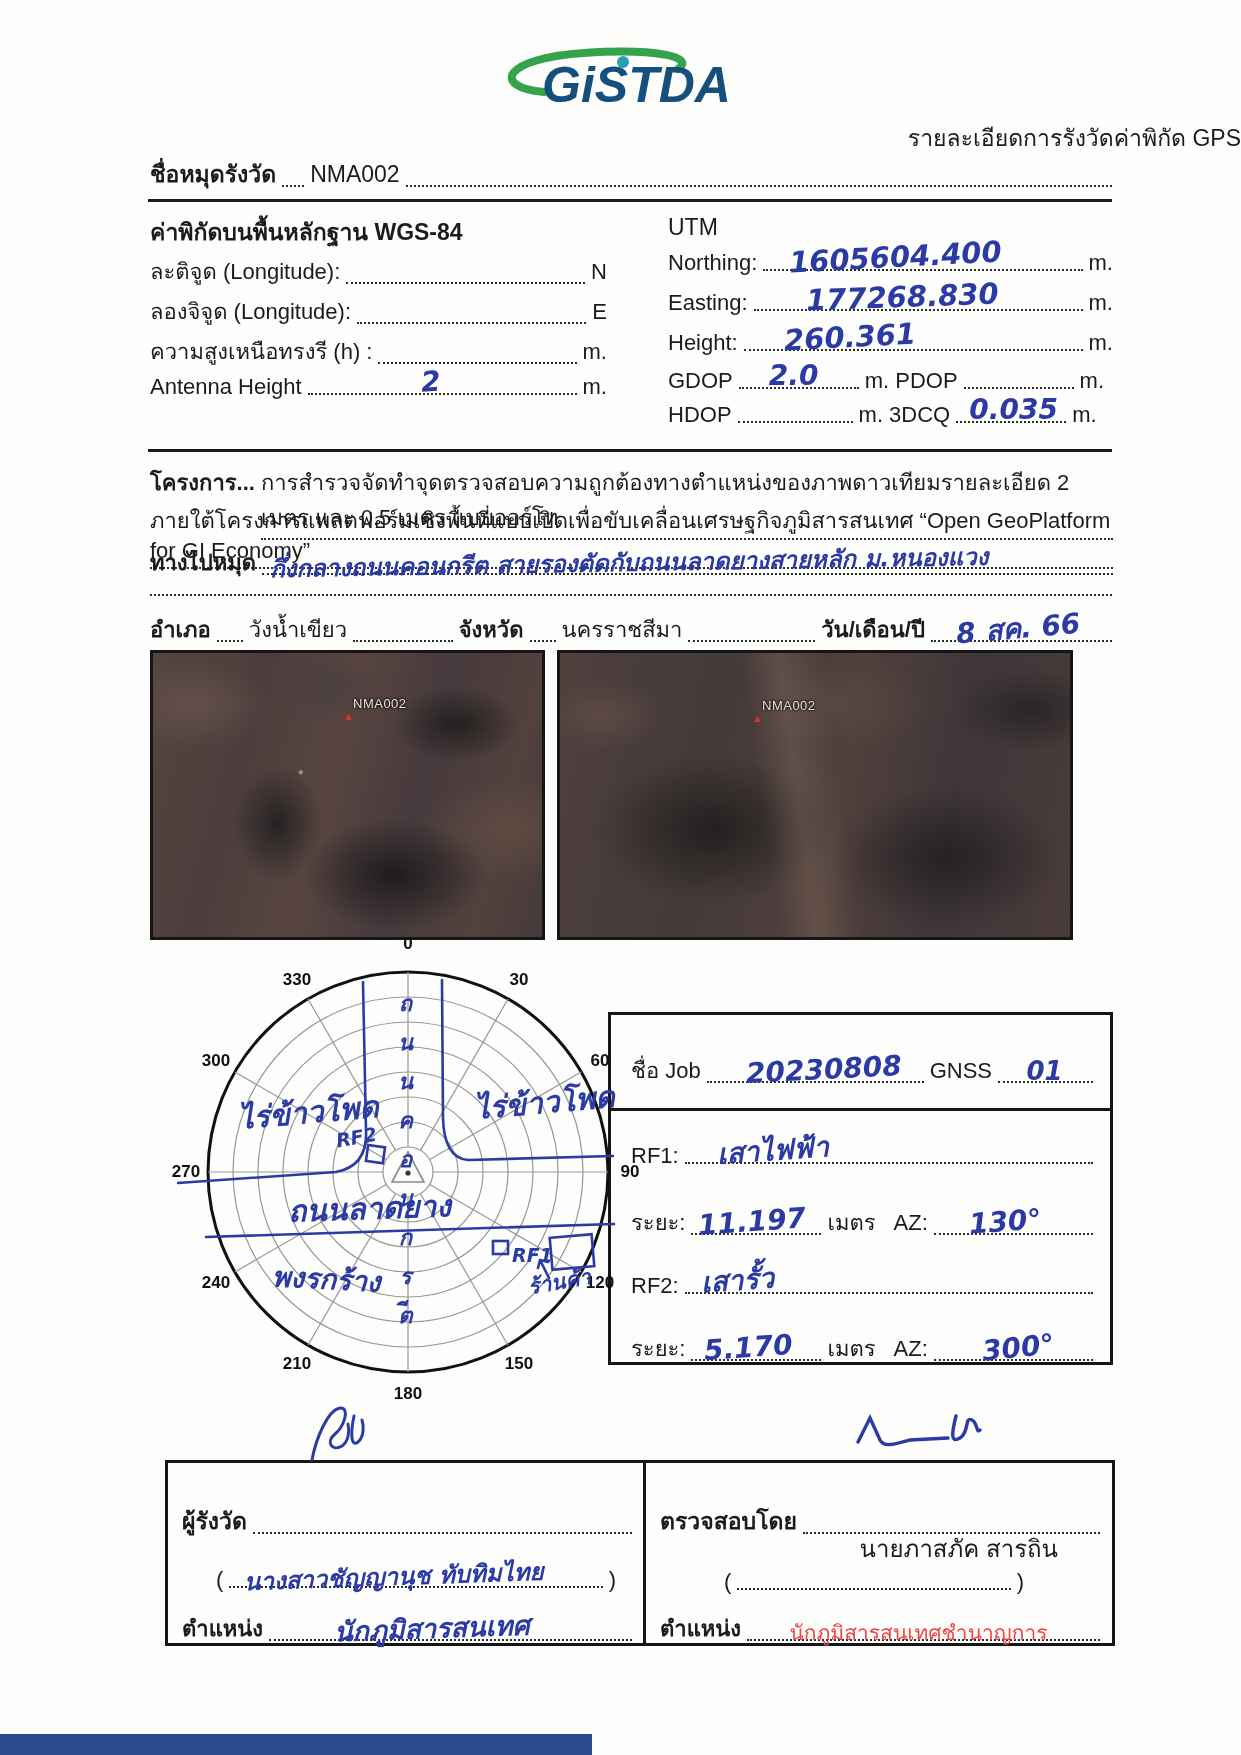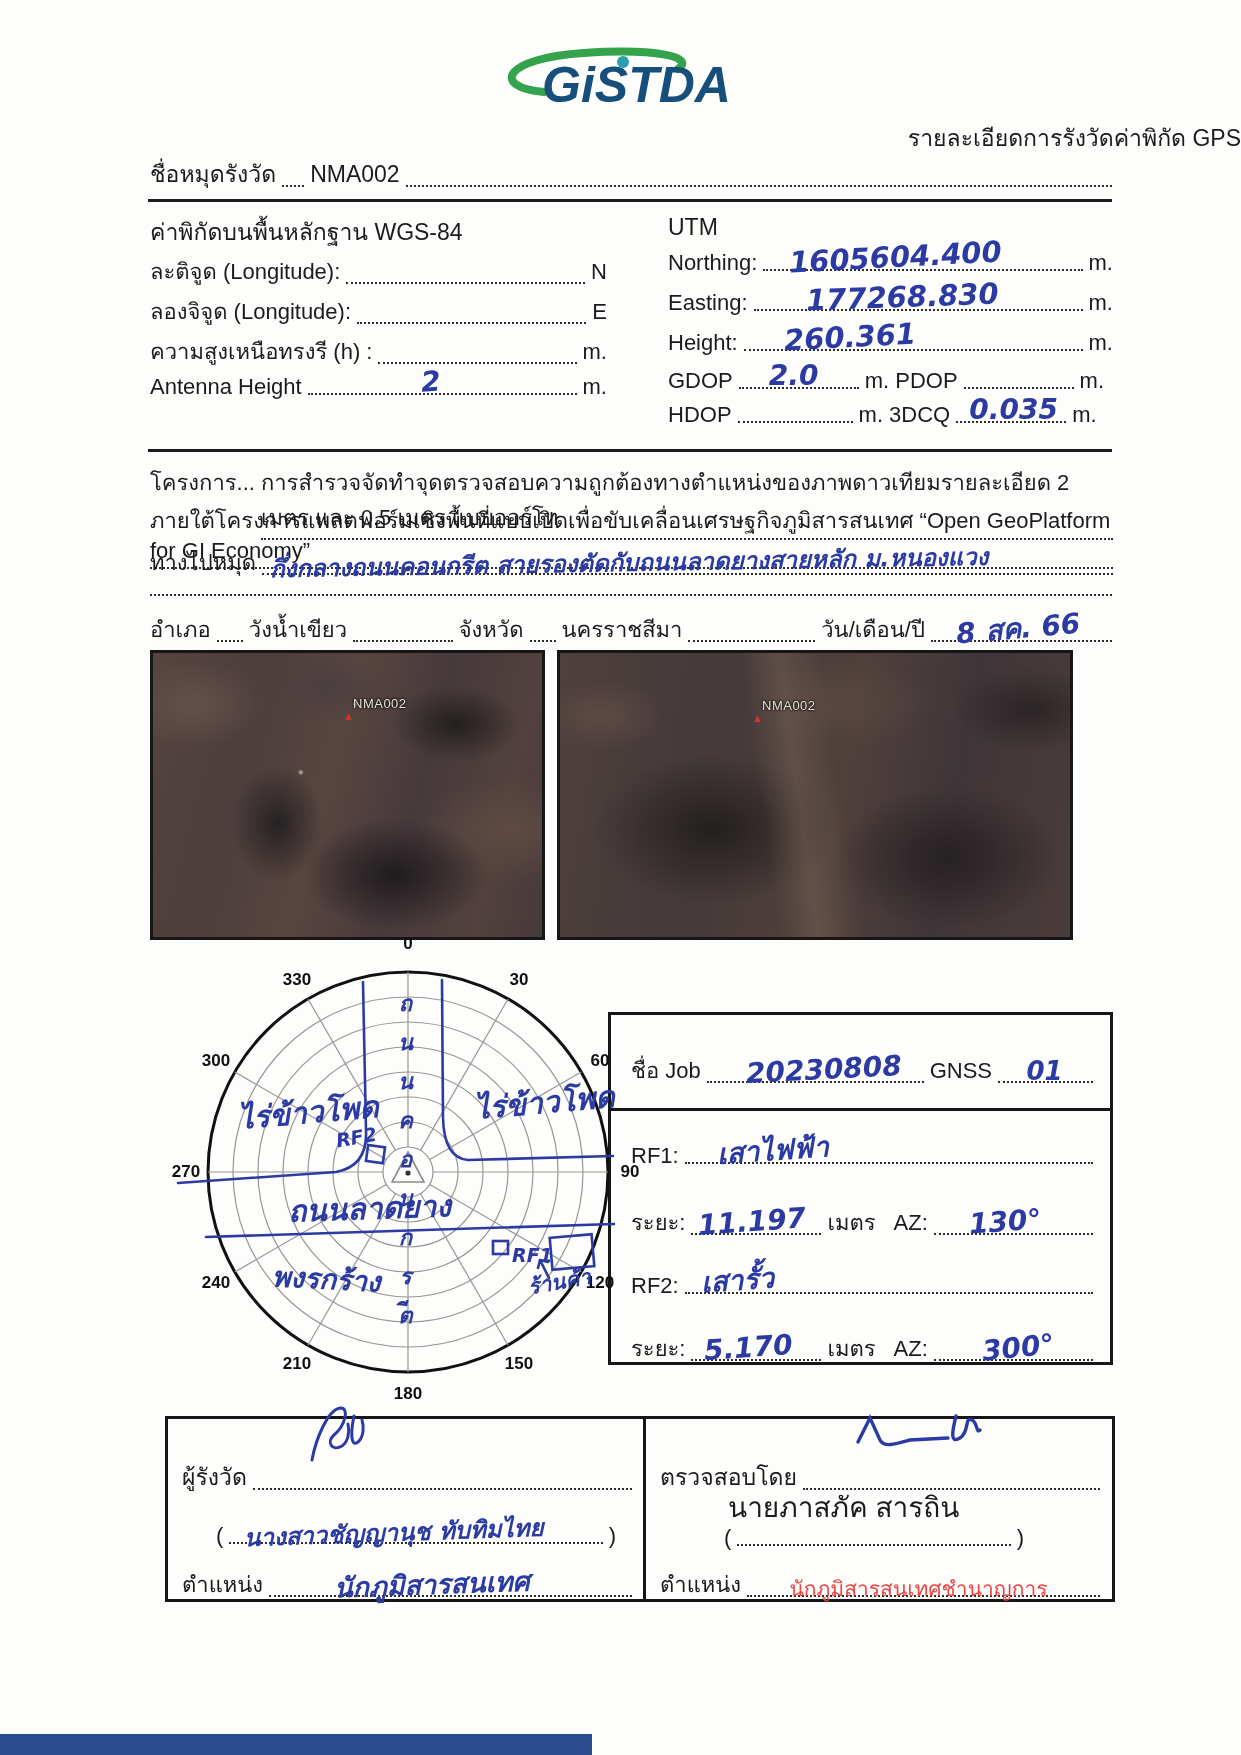--- a/index.html
+++ b/index.html
@@ -2,21 +2,21 @@
 <html><head>
 <meta charset="utf-8">
 <style>
   *{box-sizing:border-box}
   html,body{margin:0;padding:0;background:#9a9a9a}
   .page{position:relative;width:1241px;height:1755px;margin:0 auto;background:#fdfdfb;
         font-family:"Liberation Sans",sans-serif;color:#1b1b1b;overflow:hidden}
   .abs{position:absolute}
   .row{position:absolute;display:flex;align-items:baseline;gap:6px}
   .lbl{white-space:nowrap;font-size:22px;color:#1b1b1b}
-  .b{font-weight:400}
+  .b{font-weight:700}
   .val{font-size:22px;white-space:nowrap}
   .dots{border-bottom:2.4px dotted #2c2c2c;position:relative;align-self:flex-end;margin-bottom:5px;height:2px}
   .grow{flex:1}
   .ink{position:absolute;bottom:-3px;color:#2b3ba3;font-style:italic;font-weight:600;
        font-size:26px;white-space:nowrap;line-height:1;font-family:"DejaVu Sans",sans-serif}
   .typed{position:absolute;bottom:-4px;color:#ef4444;font-size:21px;white-space:nowrap;line-height:1}
   .inkfree{position:absolute;color:#2b3ba3;font-style:italic;font-weight:600;white-space:nowrap;
            line-height:1;z-index:6;font-family:"DejaVu Sans",sans-serif}
   .u{border-bottom:2.4px dotted #2c2c2c;padding-bottom:3px;font-size:22px}
   .hr{position:absolute;background:#1c1c1c;height:3px}
@@ -283,21 +283,21 @@
         <span class="ink" style="left:10%;font-size:28px;transform:rotate(-4deg)">5.170</span>
       </span>
       <span class="lbl">เมตร</span>
       <span class="lbl" style="margin-left:12px">AZ:</span>
       <span class="dots grow">
         <span class="ink" style="left:30%;font-size:28px;transform:rotate(-6deg)">300°</span>
       </span>
     </div>
   </div>
 
-  <div class="box" style="left:165px;top:1416px;width:950px;height:186px">
+  <div class="box" style="left:165px;top:1460px;width:950px;height:186px">
     <div class="vdiv" style="left:475px"></div>
 
     <div class="row" style="left:14px;top:40px;width:450px">
       <span class="lbl b" style="font-size:23px">ผู้รังวัด</span>
       <span class="dots grow"></span>
     </div>
     <div class="row" style="left:48px;top:104px;width:400px">
       <span class="lbl">(</span>
       <span class="dots grow">
         <span class="ink" style="left:4%;font-size:24px;transform:rotate(-2deg)">นางสาวชัญญานุช ทับทิมไทย</span>
@@ -308,21 +308,21 @@
       <span class="lbl b">ตำแหน่ง</span>
       <span class="dots grow">
         <span class="ink" style="left:18%;font-size:27px;transform:rotate(-2deg)">นักภูมิสารสนเทศ</span>
       </span>
     </div>
 
     <div class="row" style="left:492px;top:40px;width:440px">
       <span class="lbl b" style="font-size:23px">ตรวจสอบโดย</span>
       <span class="dots grow"></span>
     </div>
-    <div class="abs" style="left:560px;top:66px;width:330px;text-align:left;font-size:28px">นายภาสภัค สารถิน</div>
+    <div class="abs" style="left:560px;top:66px;width:330px;text-align:right;font-size:24px">นายภาสภัค สารถิน</div>
     <div class="row" style="left:556px;top:106px;width:300px">
       <span class="lbl">(</span>
       <span class="dots grow"></span>
       <span class="lbl">)</span>
     </div>
     <div class="row" style="left:492px;top:148px;width:440px">
       <span class="lbl b">ตำแหน่ง</span>
       <span class="dots grow">
         <span class="typed" style="left:12%">นักภูมิสารสนเทศชำนาญการ</span>
       </span>

